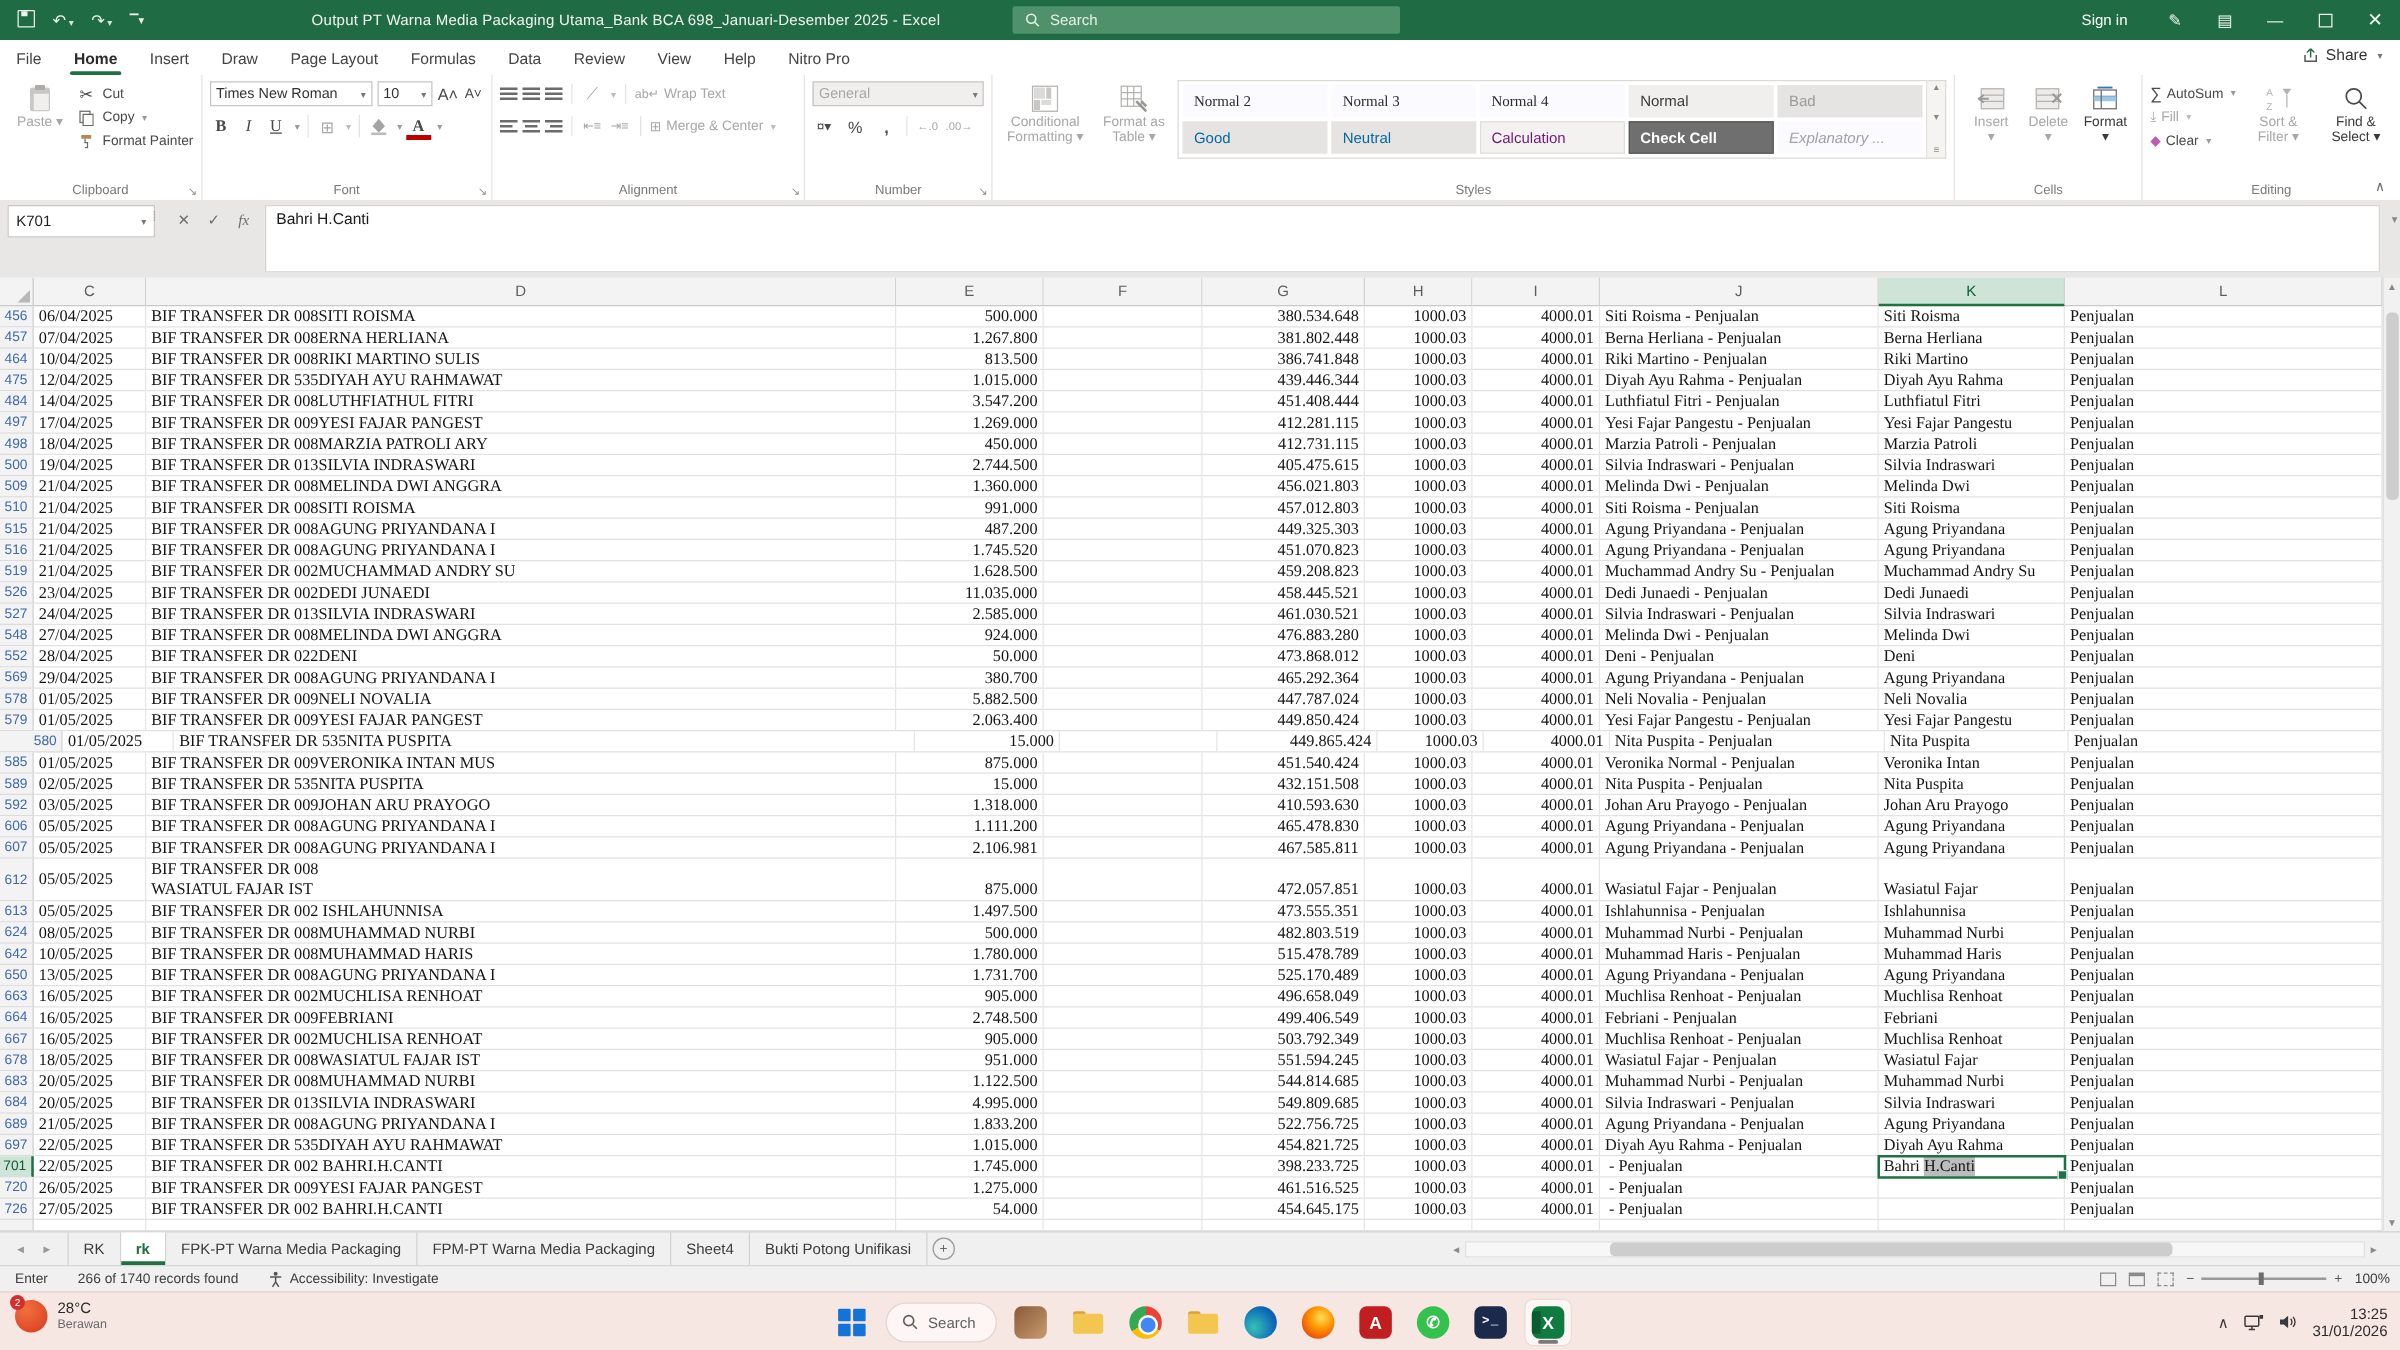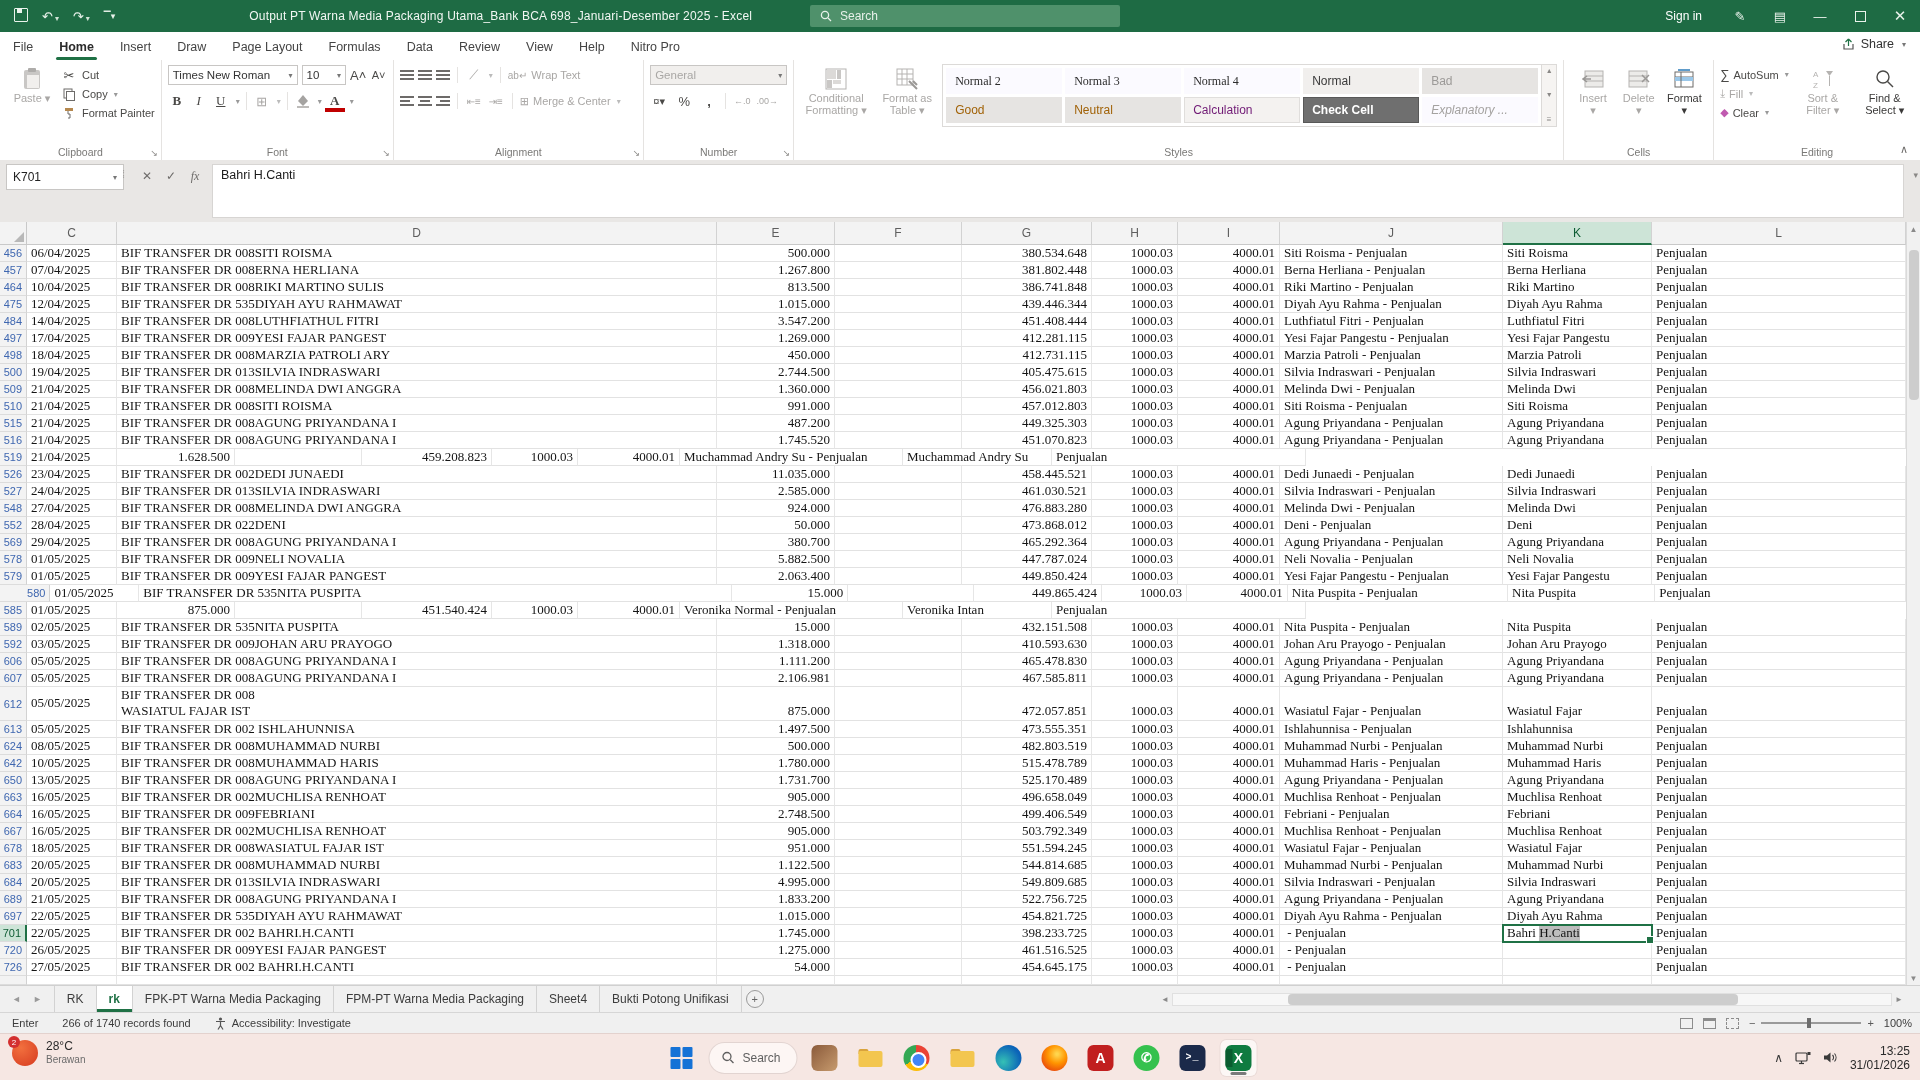--- a/index.html
+++ b/index.html
@@ -49,21 +49,21 @@
   .alnic{display:inline-block;width:14px;height:10px;}
   .alnic i{display:block;height:2px;background:#6d6b69;margin-bottom:2px;}
   .alnic.l i:nth-child(2){width:70%;} .alnic.c i:nth-child(2){width:70%;margin:0 auto 2px;}
   .alnic.r i:nth-child(2){width:70%;margin-left:30%;}
   .galbox{border:1px solid #dcdad8;display:grid;grid-template-columns:repeat(5,116px);grid-auto-rows:26px;gap:3px;
     padding:3px;background:#fff;}
   .gtile{display:flex;align-items:center;padding:0 8px;font-size:12px;border:1px solid transparent;white-space:nowrap;overflow:hidden;}
   .gt-normal{background:#fbfaff;color:#2b2b2b;font-family:"Liberation Serif",serif;}
   .gt-plain{background:#f1efed;color:#3a3a3a;}
   .gt-bad{background:#e6e4e2;color:#9c9a98;}
-  .gt-good,.gt-neutral{background:#e6e4e2;color:#a16207;}
+  .gt-good,.gt-neutral{background:#e6e4e2;color:#0369a1;}
   .gt-calc{background:#f4f2f0;color:#701a75;border:1px solid #e0dedc;}
   .gt-check{background:#6f6f6f;color:#fff;border:1px solid #585858;font-weight:bold;}
   .gt-expl{background:#fbfaff;color:#a4a2a0;font-style:italic;}
   .galscroll{display:flex;flex-direction:column;justify-content:space-between;border:1px solid #dcdad8;border-left:none;
     width:14px;align-items:center;padding:2px 0;color:#8a8886;font-size:7px;background:#f6f4f2;}
   .fontbox{width:132px;} .sizebox{width:38px;}
   .bi{font-family:"Liberation Serif",serif;font-weight:bold;font-size:13px;}
   .ii{font-family:"Liberation Serif",serif;font-style:italic;font-size:13px;}
   .uu{font-family:"Liberation Serif",serif;text-decoration:underline;font-size:13px;}
   .acolor{position:relative;font-family:"Liberation Serif",serif;font-size:13px;font-weight:bold;}
@@ -702,20 +702,21 @@
           <div class="cell num" style="width: 130px;">451.070.823</div>
           <div class="cell num" style="width: 86px;">1000.03</div>
           <div class="cell num" style="width: 102px;">4000.01</div>
           <div class="cell" style="width: 223px;">Agung Priyandana - Penjualan</div>
           <div class="cell" style="width: 149px;">Agung Priyandana</div>
           <div class="cell" style="width: 254px;">Penjualan</div>
         </div>
         <div class="grow">
           <div class="rowhdr" style="width: 27px;">519</div>
           <div class="cell c-date" style="width: 90px;">21/04/2025</div>
+          <div class="cell" style="width: 600px;">BIF TRANSFER DR 002MUCHAMMAD ANDRY SU</div>
           <div class="cell num" style="width: 118px;">1.628.500</div>
           <div class="cell" style="width: 127px;"></div>
           <div class="cell num" style="width: 130px;">459.208.823</div>
           <div class="cell num" style="width: 86px;">1000.03</div>
           <div class="cell num" style="width: 102px;">4000.01</div>
           <div class="cell" style="width: 223px;">Muchammad Andry Su - Penjualan</div>
           <div class="cell" style="width: 149px;">Muchammad Andry Su</div>
           <div class="cell" style="width: 254px;">Penjualan</div>
         </div>
         <div class="grow">
@@ -818,20 +819,21 @@
           <div class="cell num" style="width: 130px;">449.865.424</div>
           <div class="cell num" style="width: 86px;">1000.03</div>
           <div class="cell num" style="width: 102px;">4000.01</div>
           <div class="cell" style="width: 223px;">Nita Puspita - Penjualan</div>
           <div class="cell" style="width: 149px;">Nita Puspita</div>
           <div class="cell" style="width: 254px;">Penjualan</div>
         </div>
         <div class="grow">
           <div class="rowhdr" style="width: 27px;">585</div>
           <div class="cell c-date" style="width: 90px;">01/05/2025</div>
+          <div class="cell" style="width: 600px;">BIF TRANSFER DR 009VERONIKA INTAN MUS</div>
           <div class="cell num" style="width: 118px;">875.000</div>
           <div class="cell" style="width: 127px;"></div>
           <div class="cell num" style="width: 130px;">451.540.424</div>
           <div class="cell num" style="width: 86px;">1000.03</div>
           <div class="cell num" style="width: 102px;">4000.01</div>
           <div class="cell" style="width: 223px;">Veronika Normal - Penjualan</div>
           <div class="cell" style="width: 149px;">Veronika Intan</div>
           <div class="cell" style="width: 254px;">Penjualan</div>
         </div>
         <div class="grow">

